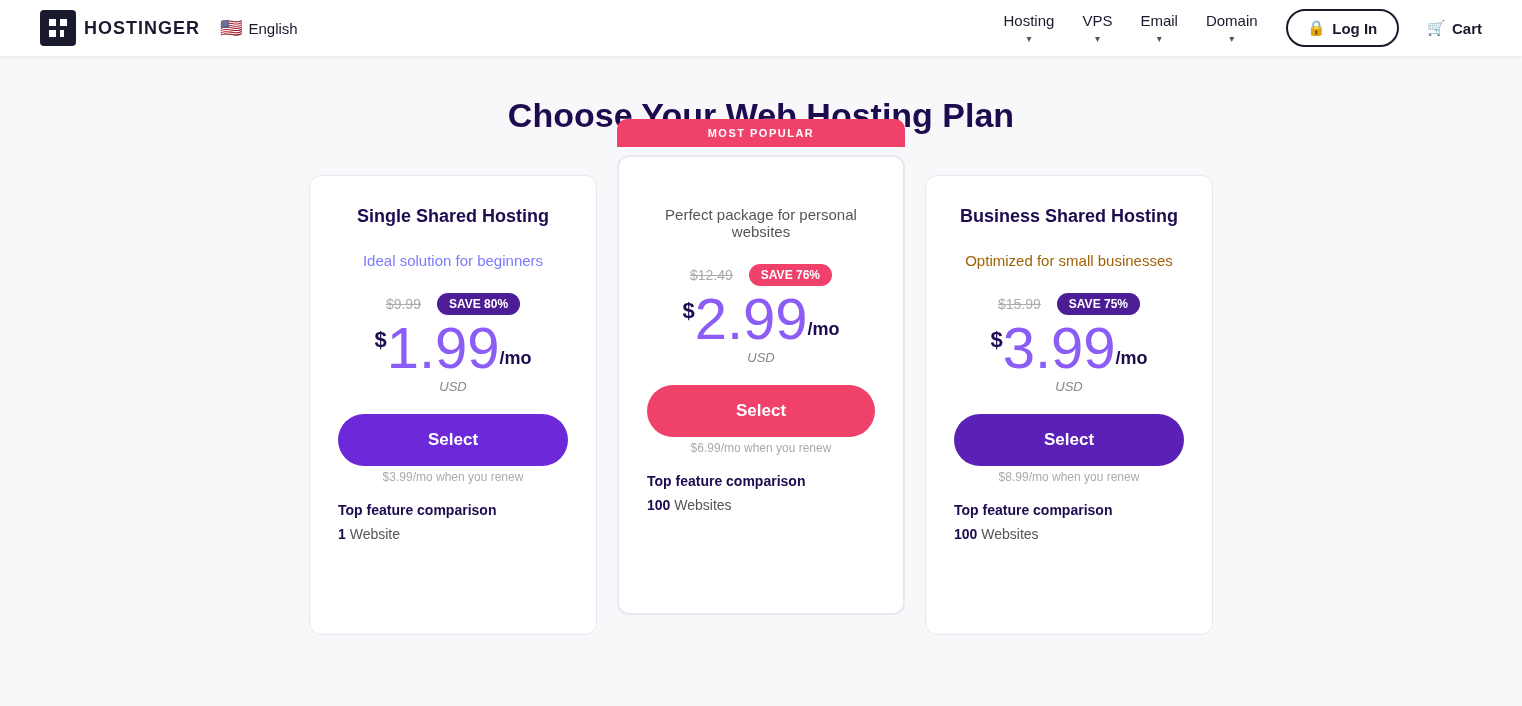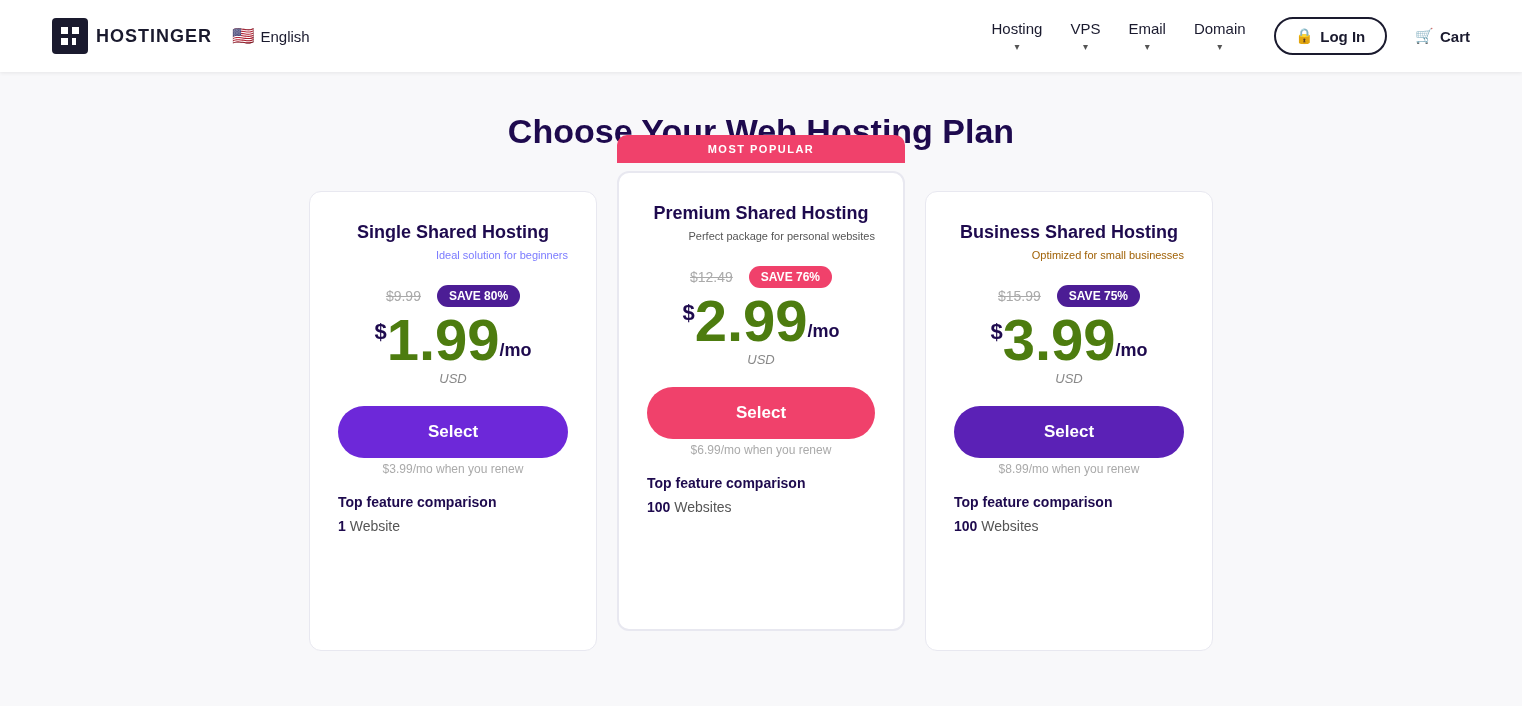--- a/index.html
+++ b/index.html
@@ -3,22 +3,22 @@
   <meta charset="utf-8">
   <style>
     * { margin: 0; padding: 0; box-sizing: border-box; }
     body { font-family: 'Arial', sans-serif; background: #f8f8fa; color: #1a1a2e; min-height: 706px; }
 
     
     .navbar {
       display: flex;
       align-items: center;
       justify-content: space-between;
-      padding: 0 52px;
-      height: 72px;
+      padding: 0 40px;
+      height: 56px;
       background: #fff;
       box-shadow: 0 1px 4px rgba(0,0,0,0.08);
     }
     .navbar-left { display: flex; align-items: center; gap: 20px; }
     .logo { display: flex; align-items: center; gap: 8px; text-decoration: none; }
     .logo-icon {
       width: 36px; height: 36px; background: #1a1a2e;
       display: flex; align-items: center; justify-content: center;
       border-radius: 4px;
     }
@@ -66,36 +66,36 @@
 
     .popular-badge {
       background: #f0416b; color: #fff;
       text-align: center; font-size: 11px; font-weight: 700;
       letter-spacing: 1.5px; padding: 8px 0;
       border-radius: 10px 10px 0 0;
       position: absolute; top: -38px; left: -2px; right: -2px;
     }
 
     .card-title { font-size: 18px; font-weight: 700; color: #1e0a4e; text-align: center; margin-bottom: 6px; }
-    .card-subtitle { font-size: 11px; color: #5b5fc7; text-align: right; margin-bottom: 24px; }
+    .card-subtitle { font-size: 15px; color: #5b5fc7; text-align: center; margin-bottom: 24px; margin-top: 19px; }
     .card.popular .card-subtitle { color: #555; }
     .card:not(.popular) .card-subtitle { color: #7b7bff; }
     .card:last-child .card-subtitle { color: #a16207; }
 
     .price-row { display: flex; align-items: center; justify-content: center; gap: 16px; margin-bottom: 4px; }
     .original-price { font-size: 14px; color: #aaa; text-decoration: line-through; }
     .save-badge {
       border-radius: 20px; padding: 4px 12px; font-size: 12px; font-weight: 700; color: #fff;
     }
     .save-badge.purple { background: #4c1d95; }
     .save-badge.pink { background: #f0416b; }
 
     .price-main { display: flex; align-items: flex-start; justify-content: center; margin-bottom: 2px; }
     .dollar-sign { font-size: 22px; font-weight: 800; color: #1e0a4e; margin-top: 8px; }
-    .price-number { font-size: 58px; font-weight: 700; color: #4d7c0f; line-height: 1; }
+    .price-number { font-size: 58px; font-weight: 400; color: #8b5cf6; line-height: 1; }
     .per-mo { font-size: 18px; font-weight: 600; color: #1e0a4e; align-self: flex-end; margin-bottom: 8px; }
     .currency { font-size: 13px; color: #888; text-align: center; margin-bottom: 20px; font-style: italic; }
 
     .select-btn {
       width: 100%; padding: 16px; border-radius: 30px;
       border: none; font-size: 17px; font-weight: 700;
       cursor: pointer; color: #fff; margin-bottom: 4px;
     }
     .select-btn.purple { background: #6d28d9; }
     .select-btn.pink { background: #f0416b; }
@@ -174,21 +174,20 @@
       <span class="per-mo">/mo</span>
     </div>
     <div class="currency">USD</div>
     <button class="select-btn purple">Select</button>
     <div class="renew-text">$3.99/mo when you renew</div>
     <div class="feature-comparison">Top feature comparison</div>
     <div class="feature-row"><strong>1</strong> Website</div>
   </div>
       <div class="card popular">
     <div class="popular-badge">MOST POPULAR</div>
-    <div class="card-title">Premium Shared Hosting</div>
     <div class="card-subtitle">Perfect package for personal websites</div>
     <div class="price-row">
       <span class="original-price">$12.49</span>
       <span class="save-badge pink">SAVE 76%</span>
     </div>
     <div class="price-main">
       <span class="dollar-sign">$</span>
       <span class="price-number">2.99</span>
       <span class="per-mo">/mo</span>
     </div>

